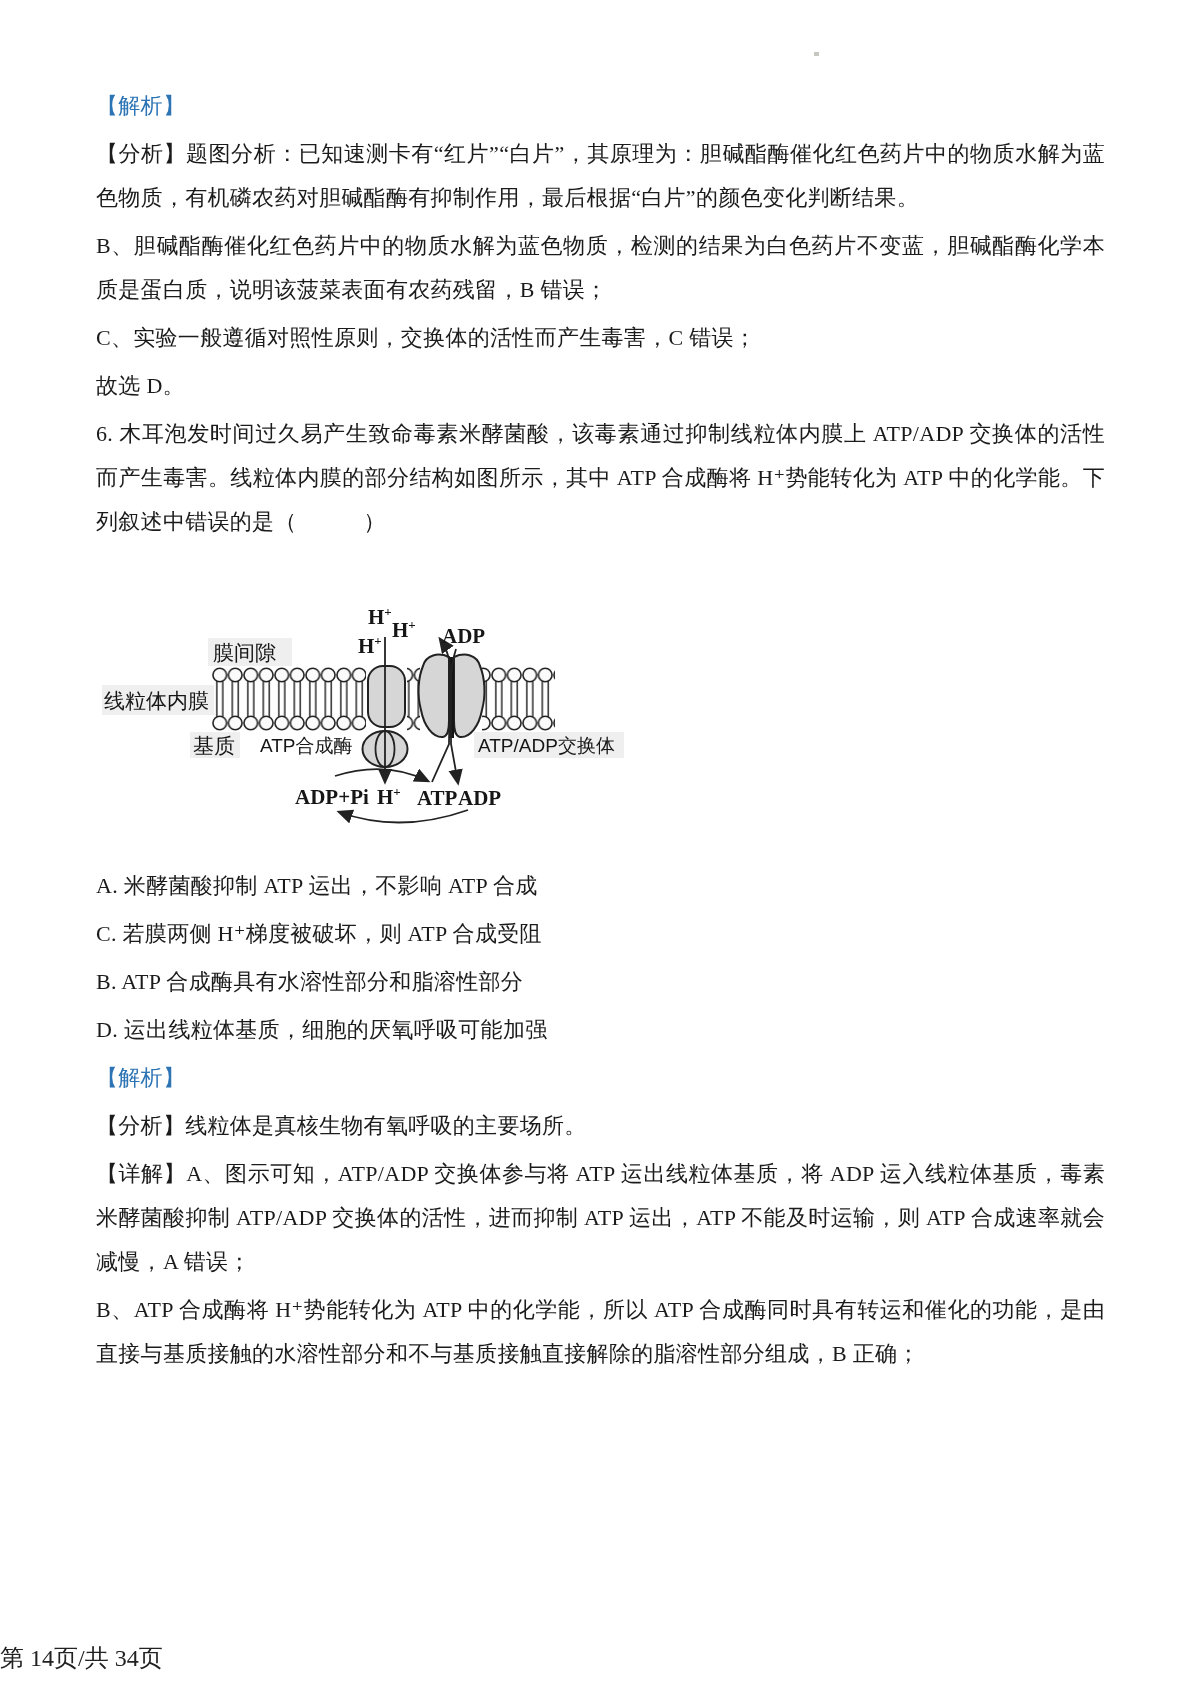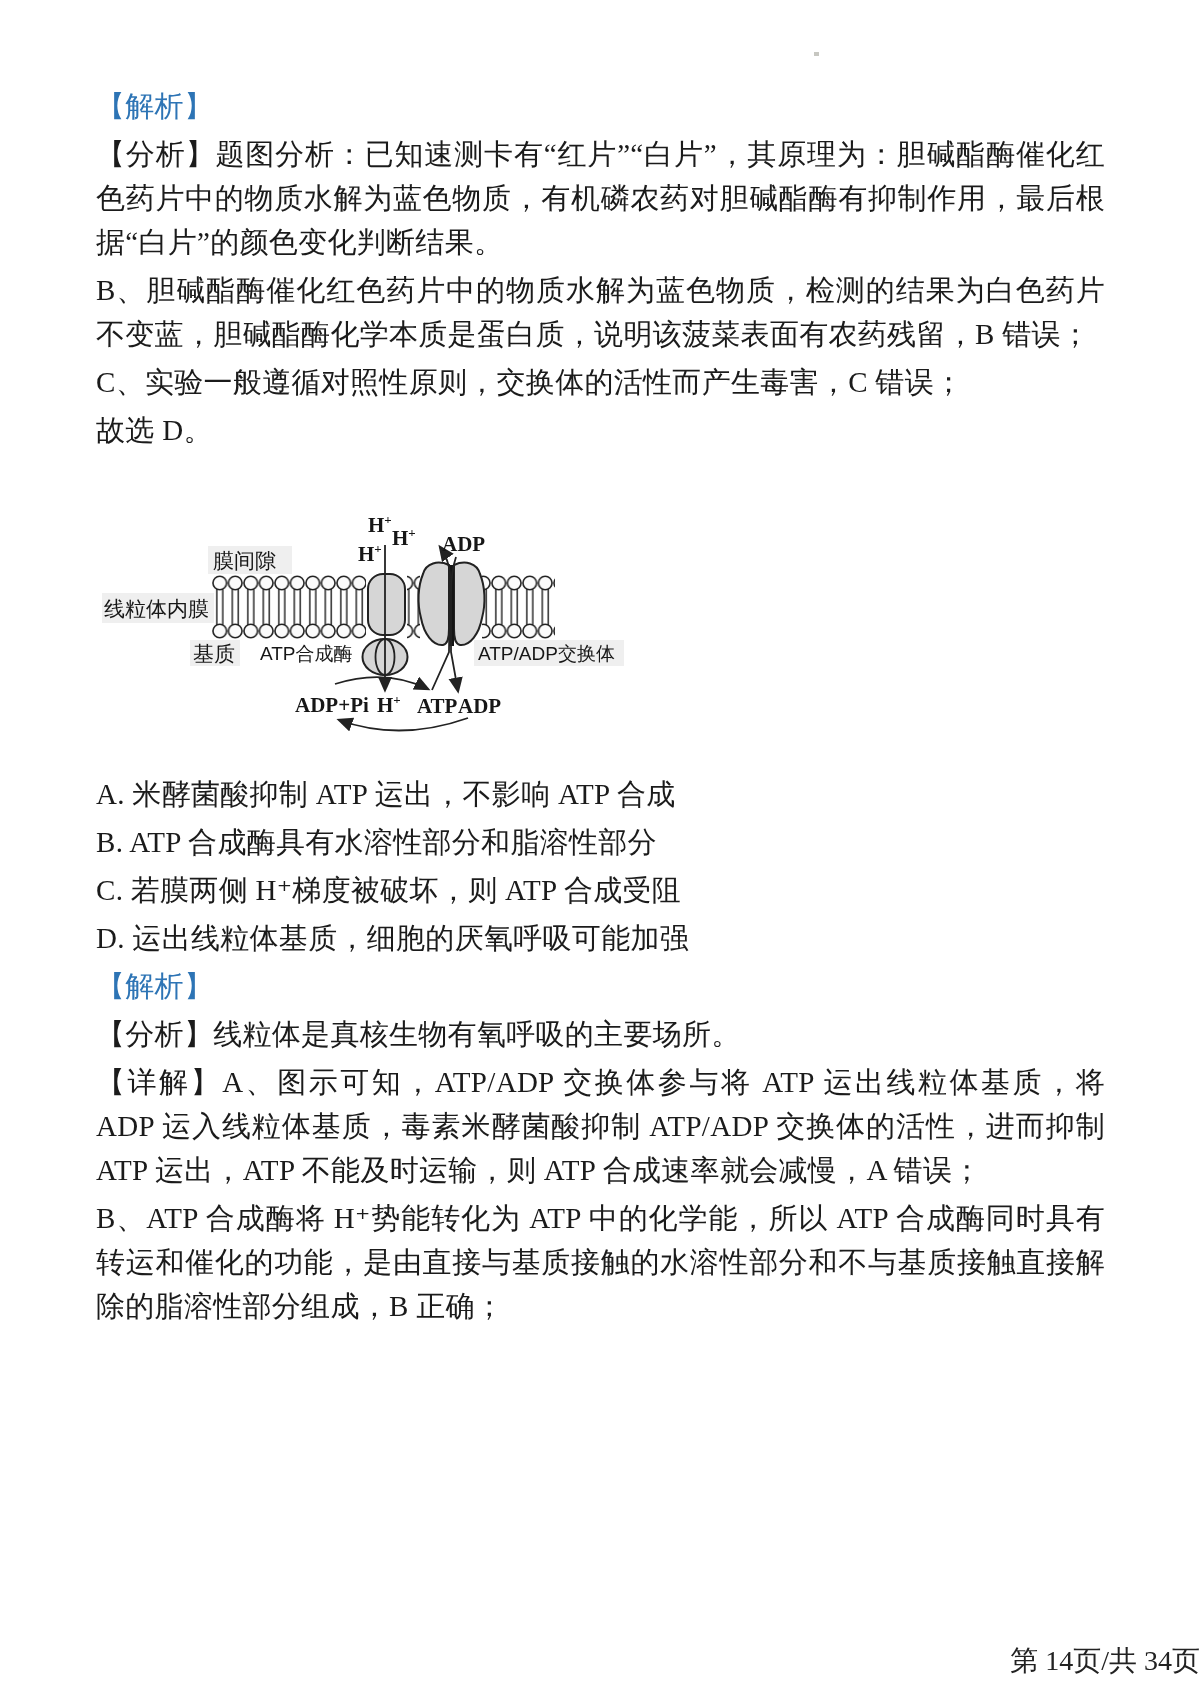--- a/index.html
+++ b/index.html
@@ -7,38 +7,38 @@
     width:1200px; height:1698px;
     background:#ffffff;
     position:relative;
     font-family:"Liberation Serif","DejaVu Serif",serif;
     color:#1b1b1b;
     overflow:hidden;
   }
   .page { padding:84px 95px 0 96px; }
   p.line {
     margin:0 0 4px 0;
-    font-size:29px;
+    font-size:22px;
     line-height:44px;
     text-align:justify;
     letter-spacing:0.3px;
   }
   .blue { color:#2d74b5; }
   .diagram-wrap { display:block; margin:10px 0 22px -6px; }
   svg text { fill:#161616; }
   .cjk-label { font-family:"Liberation Sans","DejaVu Sans",sans-serif; font-size:21px; }
   .cjk-label-sm { font-family:"Liberation Sans","DejaVu Sans",sans-serif; font-size:19px; }
   .serif-label { font-family:"Liberation Serif","DejaVu Serif",serif; font-size:21px; font-weight:600; }
   .sup-ts { font-size:13px; }
   .label-bg { fill:#efefef; }
   .protein { fill:#d6d6d6; stroke:#222; stroke-width:2; }
   .flow { stroke:#222; stroke-width:1.8; fill:none; }
   .footer {
     position:absolute; top:1642px; left:0; width:100%;
-    text-align:right; font-size:28px; color:#222;
+    text-align:left; font-size:24px; color:#222;
   }
   .artifact-dot {
     position:absolute; left:814px; top:52px; width:5px; height:4px;
     background:#a9a9a0; opacity:0.65;
   }
 </style>
 </head>
 <body>
 
 <div class="artifact-dot"></div>
@@ -50,20 +50,21 @@
   <p class="line">【分析】题图分析：已知速测卡有“红片”“白片”，其原理为：胆碱酯酶催化红色药片中的物质水解为蓝色物质，有机磷农药对胆碱酯酶有抑制作用，最后根据“白片”的颜色变化判断结果。</p>
 
 
   <p class="line">B、胆碱酯酶催化红色药片中的物质水解为蓝色物质，检测的结果为白色药片不变蓝，胆碱酯酶化学本质是蛋白质，说明该菠菜表面有农药残留，B 错误；</p>
 
   <p class="line">C、实验一般遵循对照性原则，交换体的活性而产生毒害，C 错误；</p>
 
 
   <p class="line">故选 D。</p>
 
+  <p class="line">6. 木耳泡发时间过久易产生致命毒素米酵菌酸，该毒素通过抑制线粒体内膜上 ATP/ADP 交换体的活性而产生毒害。线粒体内膜的部分结构如图所示，其中 ATP 合成酶将 H⁺势能转化为 ATP 中的化学能。下列叙述中错误的是（　　　）</p>
 
   <svg class="diagram-wrap" width="570" height="288" viewBox="0 0 570 288" xmlns="http://www.w3.org/2000/svg">
     <defs>
       <pattern id="mem" x="122" y="0" width="15.5" height="288" patternUnits="userSpaceOnUse">
         <line x1="4.8" y1="126" x2="4.8" y2="164" stroke="#2a2a2a" stroke-width="1.5"></line>
         <line x1="10.8" y1="126" x2="10.8" y2="164" stroke="#2a2a2a" stroke-width="1.5"></line>
         <circle cx="7.75" cy="121" r="6.8" fill="#fbfbfb" stroke="#222" stroke-width="1.6"></circle>
         <circle cx="7.75" cy="169" r="6.8" fill="#fbfbfb" stroke="#222" stroke-width="1.6"></circle>
       </pattern>
       <marker id="ah" markerWidth="10" markerHeight="9" refX="7.5" refY="4" orient="auto">
@@ -114,22 +115,22 @@
 
     <text class="serif-label" x="352" y="89">ADP</text>
 
     <text class="serif-label" x="205" y="250">ADP+Pi</text>
     <text class="serif-label" x="287" y="250"><tspan>H</tspan><tspan class="sup-ts" dy="-8">+</tspan></text>
     <text class="serif-label" x="327" y="251">ATP</text>
     <text class="serif-label" x="368" y="251">ADP</text>
   </svg>
 
   <p class="line">A. 米酵菌酸抑制 ATP 运出，不影响 ATP 合成</p>
+  <p class="line">C. 若膜两侧 H⁺梯度被破坏，则 ATP 合成受阻</p>
   <p class="line">B. ATP 合成酶具有水溶性部分和脂溶性部分</p>
-  <p class="line">C. 若膜两侧 H⁺梯度被破坏，则 ATP 合成受阻</p>
   <p class="line">D. 运出线粒体基质，细胞的厌氧呼吸可能加强</p>
 
 
   <p class="line"><span class="blue">【解析】</span></p>
 
   <p class="line">【分析】线粒体是真核生物有氧呼吸的主要场所。</p>
 
   <p class="line">【详解】A、图示可知，ATP/ADP 交换体参与将 ATP 运出线粒体基质，将 ADP 运入线粒体基质，毒素米酵菌酸抑制 ATP/ADP 交换体的活性，进而抑制 ATP 运出，ATP 不能及时运输，则 ATP 合成速率就会减慢，A 错误；</p>
 
   <p class="line">B、ATP 合成酶将 H⁺势能转化为 ATP 中的化学能，所以 ATP 合成酶同时具有转运和催化的功能，是由直接与基质接触的水溶性部分和不与基质接触直接解除的脂溶性部分组成，B 正确；</p>

